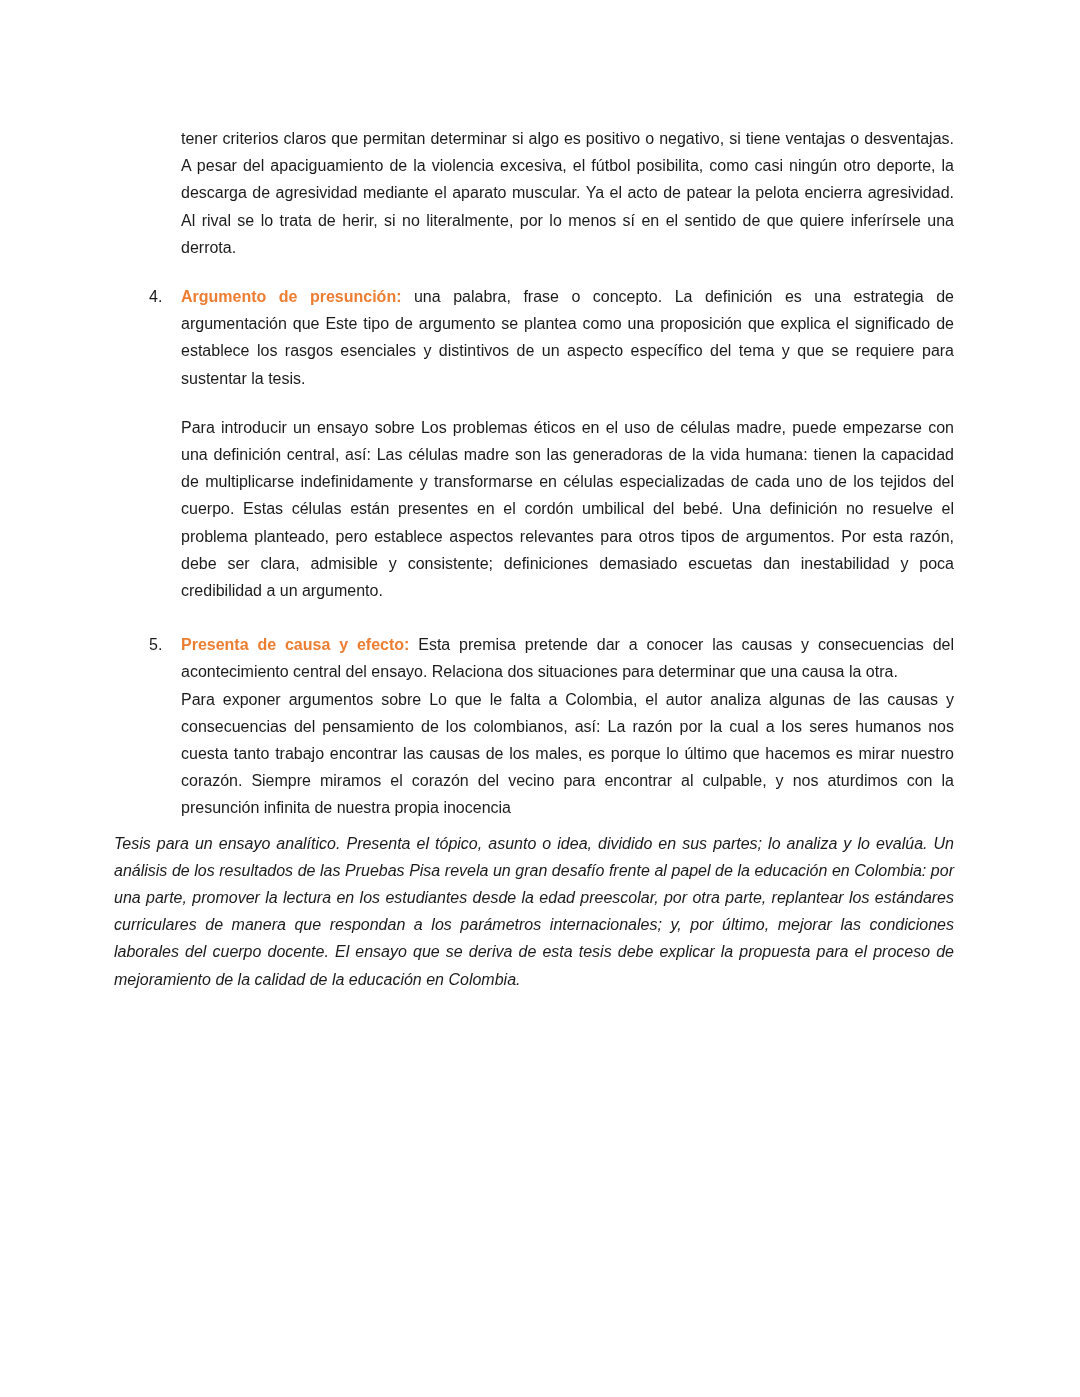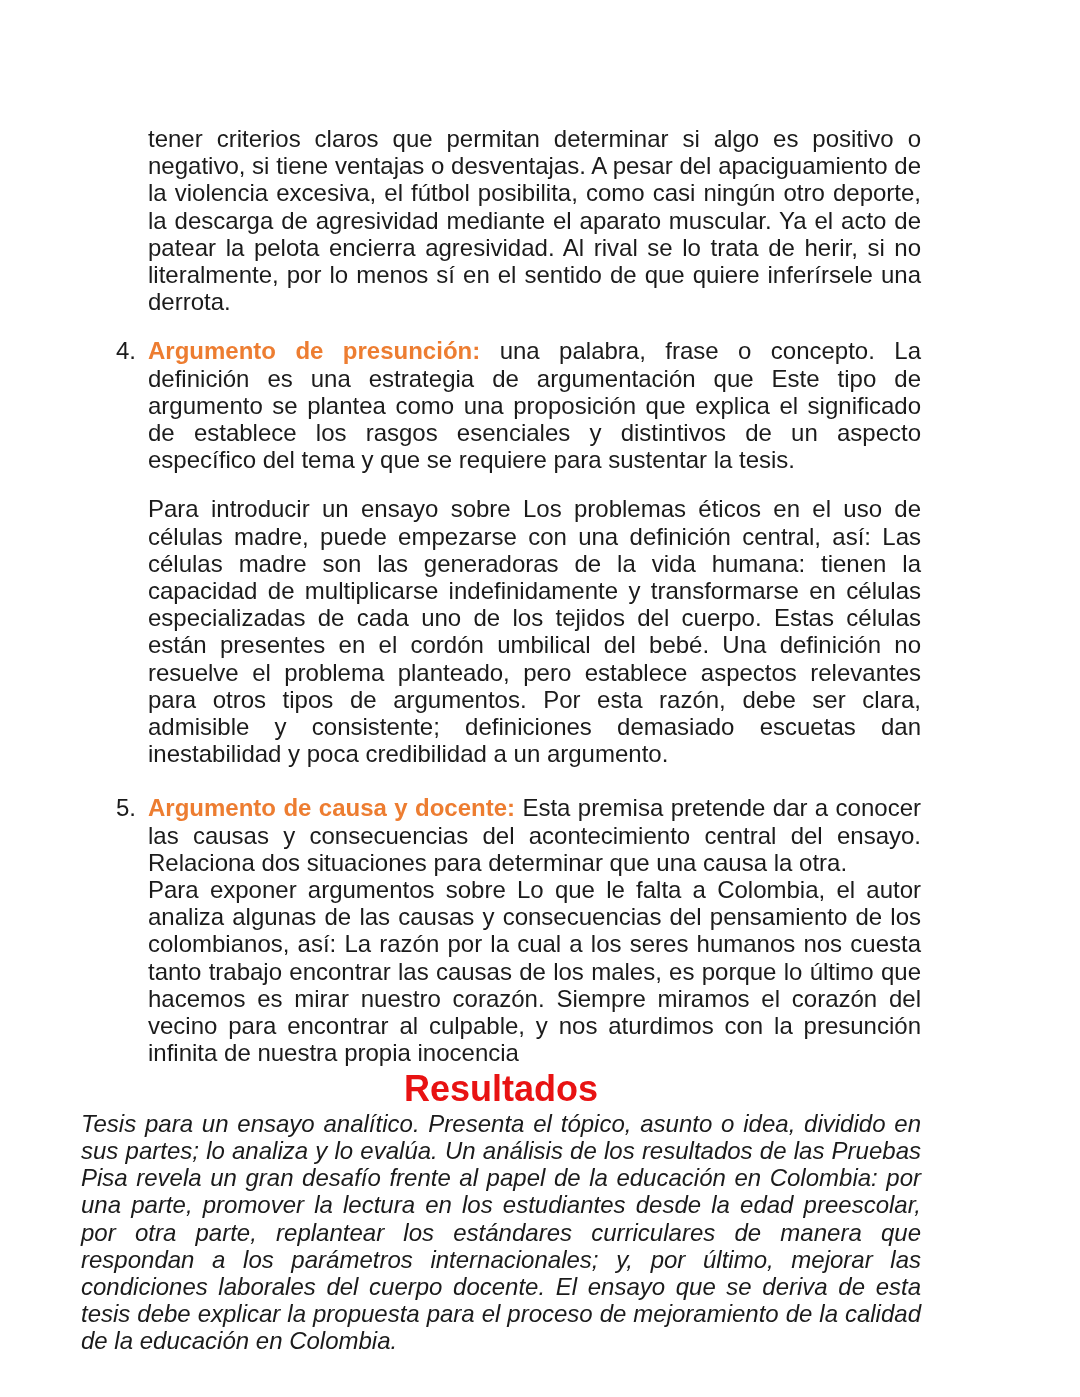--- a/index.html
+++ b/index.html
@@ -8,23 +8,23 @@
     --text: #1b1b1b;
     --page-bg: #ffffff;
   }
   * { margin: 0; padding: 0; box-sizing: border-box; }
   html, body { background: var(--page-bg); }
   .page {
     position: relative;
     width: 1080px;
     height: 1397px;
     background: var(--page-bg);
-    padding: 125px 117px 0 81px;
+    padding: 125px 117px 0 114px;
     font-family: "Liberation Sans", "DejaVu Sans", sans-serif;
-    font-size: 24px;
+    font-size: 16px;
     line-height: 27.2px;
     color: var(--text);
     overflow: hidden;
   }
   .hang {
     margin-left: 67px;
     width: 773px;
     text-align: justify;
   }
   .list-item {
@@ -72,22 +72,21 @@
 
   <div class="list-item mt-item">
     <span class="num">4.</span>
     <p class="li-body"><span class="lead">Argumento de presunción:</span> <span>una palabra, frase o concepto. La definición es una estrategia de argumentación que Este tipo de argumento se plantea como una proposición que explica el significado de establece los rasgos esenciales y distintivos de un aspecto específico del tema y que se requiere para sustentar la tesis.</span></p>
   </div>
 
   <p class="hang mt-example">Para introducir un ensayo sobre Los problemas éticos en el uso de células madre, puede empezarse con una definición central, así: Las células madre son las generadoras de la vida humana: tienen la capacidad de multiplicarse indefinidamente y transformarse en células especializadas de cada uno de los tejidos del cuerpo. Estas células están presentes en el cordón umbilical del bebé. Una definición no resuelve el problema planteado, pero establece aspectos relevantes para otros tipos de argumentos. Por esta razón, debe ser clara, admisible y consistente; definiciones demasiado escuetas dan inestabilidad y poca credibilidad a un argumento.</p>
 
   <div class="list-item mt-item5">
     <span class="num">5.</span>
-    <p class="li-body"><span class="lead">Argumento de causa y docente:</span> <span>Esta premisa pretende dar a conocer las causas y consecuencias del acontecimiento central del ensayo. Relaciona dos situaciones para determinar que una causa la otra.</span></p>
+    <p class="li-body"><span class="lead">Presenta de causa y efecto:</span> <span>Esta premisa pretende dar a conocer las causas y consecuencias del acontecimiento central del ensayo. Relaciona dos situaciones para determinar que una causa la otra.</span></p>
   </div>
 
   <p class="hang mt-example2">Para exponer argumentos sobre Lo que le falta a Colombia, el autor analiza algunas de las causas y consecuencias del pensamiento de los colombianos, así: La razón por la cual a los seres humanos nos cuesta tanto trabajo encontrar las causas de los males, es porque lo último que hacemos es mirar nuestro corazón. Siempre miramos el corazón del vecino para encontrar al culpable, y nos aturdimos con la presunción infinita de nuestra propia inocencia</p>
 
-  <h2 class="section-heading">Resultados</h2>
 
   <p class="closing">Tesis para un ensayo analítico. Presenta el tópico, asunto o idea, dividido en sus partes; lo analiza y lo evalúa. Un análisis de los resultados de las Pruebas Pisa revela un gran desafío frente al papel de la educación en Colombia: por una parte, promover la lectura en los estudiantes desde la edad preescolar, por otra parte, replantear los estándares curriculares de manera que respondan a los parámetros internacionales; y, por último, mejorar las condiciones laborales del cuerpo docente. El ensayo que se deriva de esta tesis debe explicar la propuesta para el proceso de mejoramiento de la calidad de la educación en Colombia.</p>
 
 </div>
 
 </body></html>

